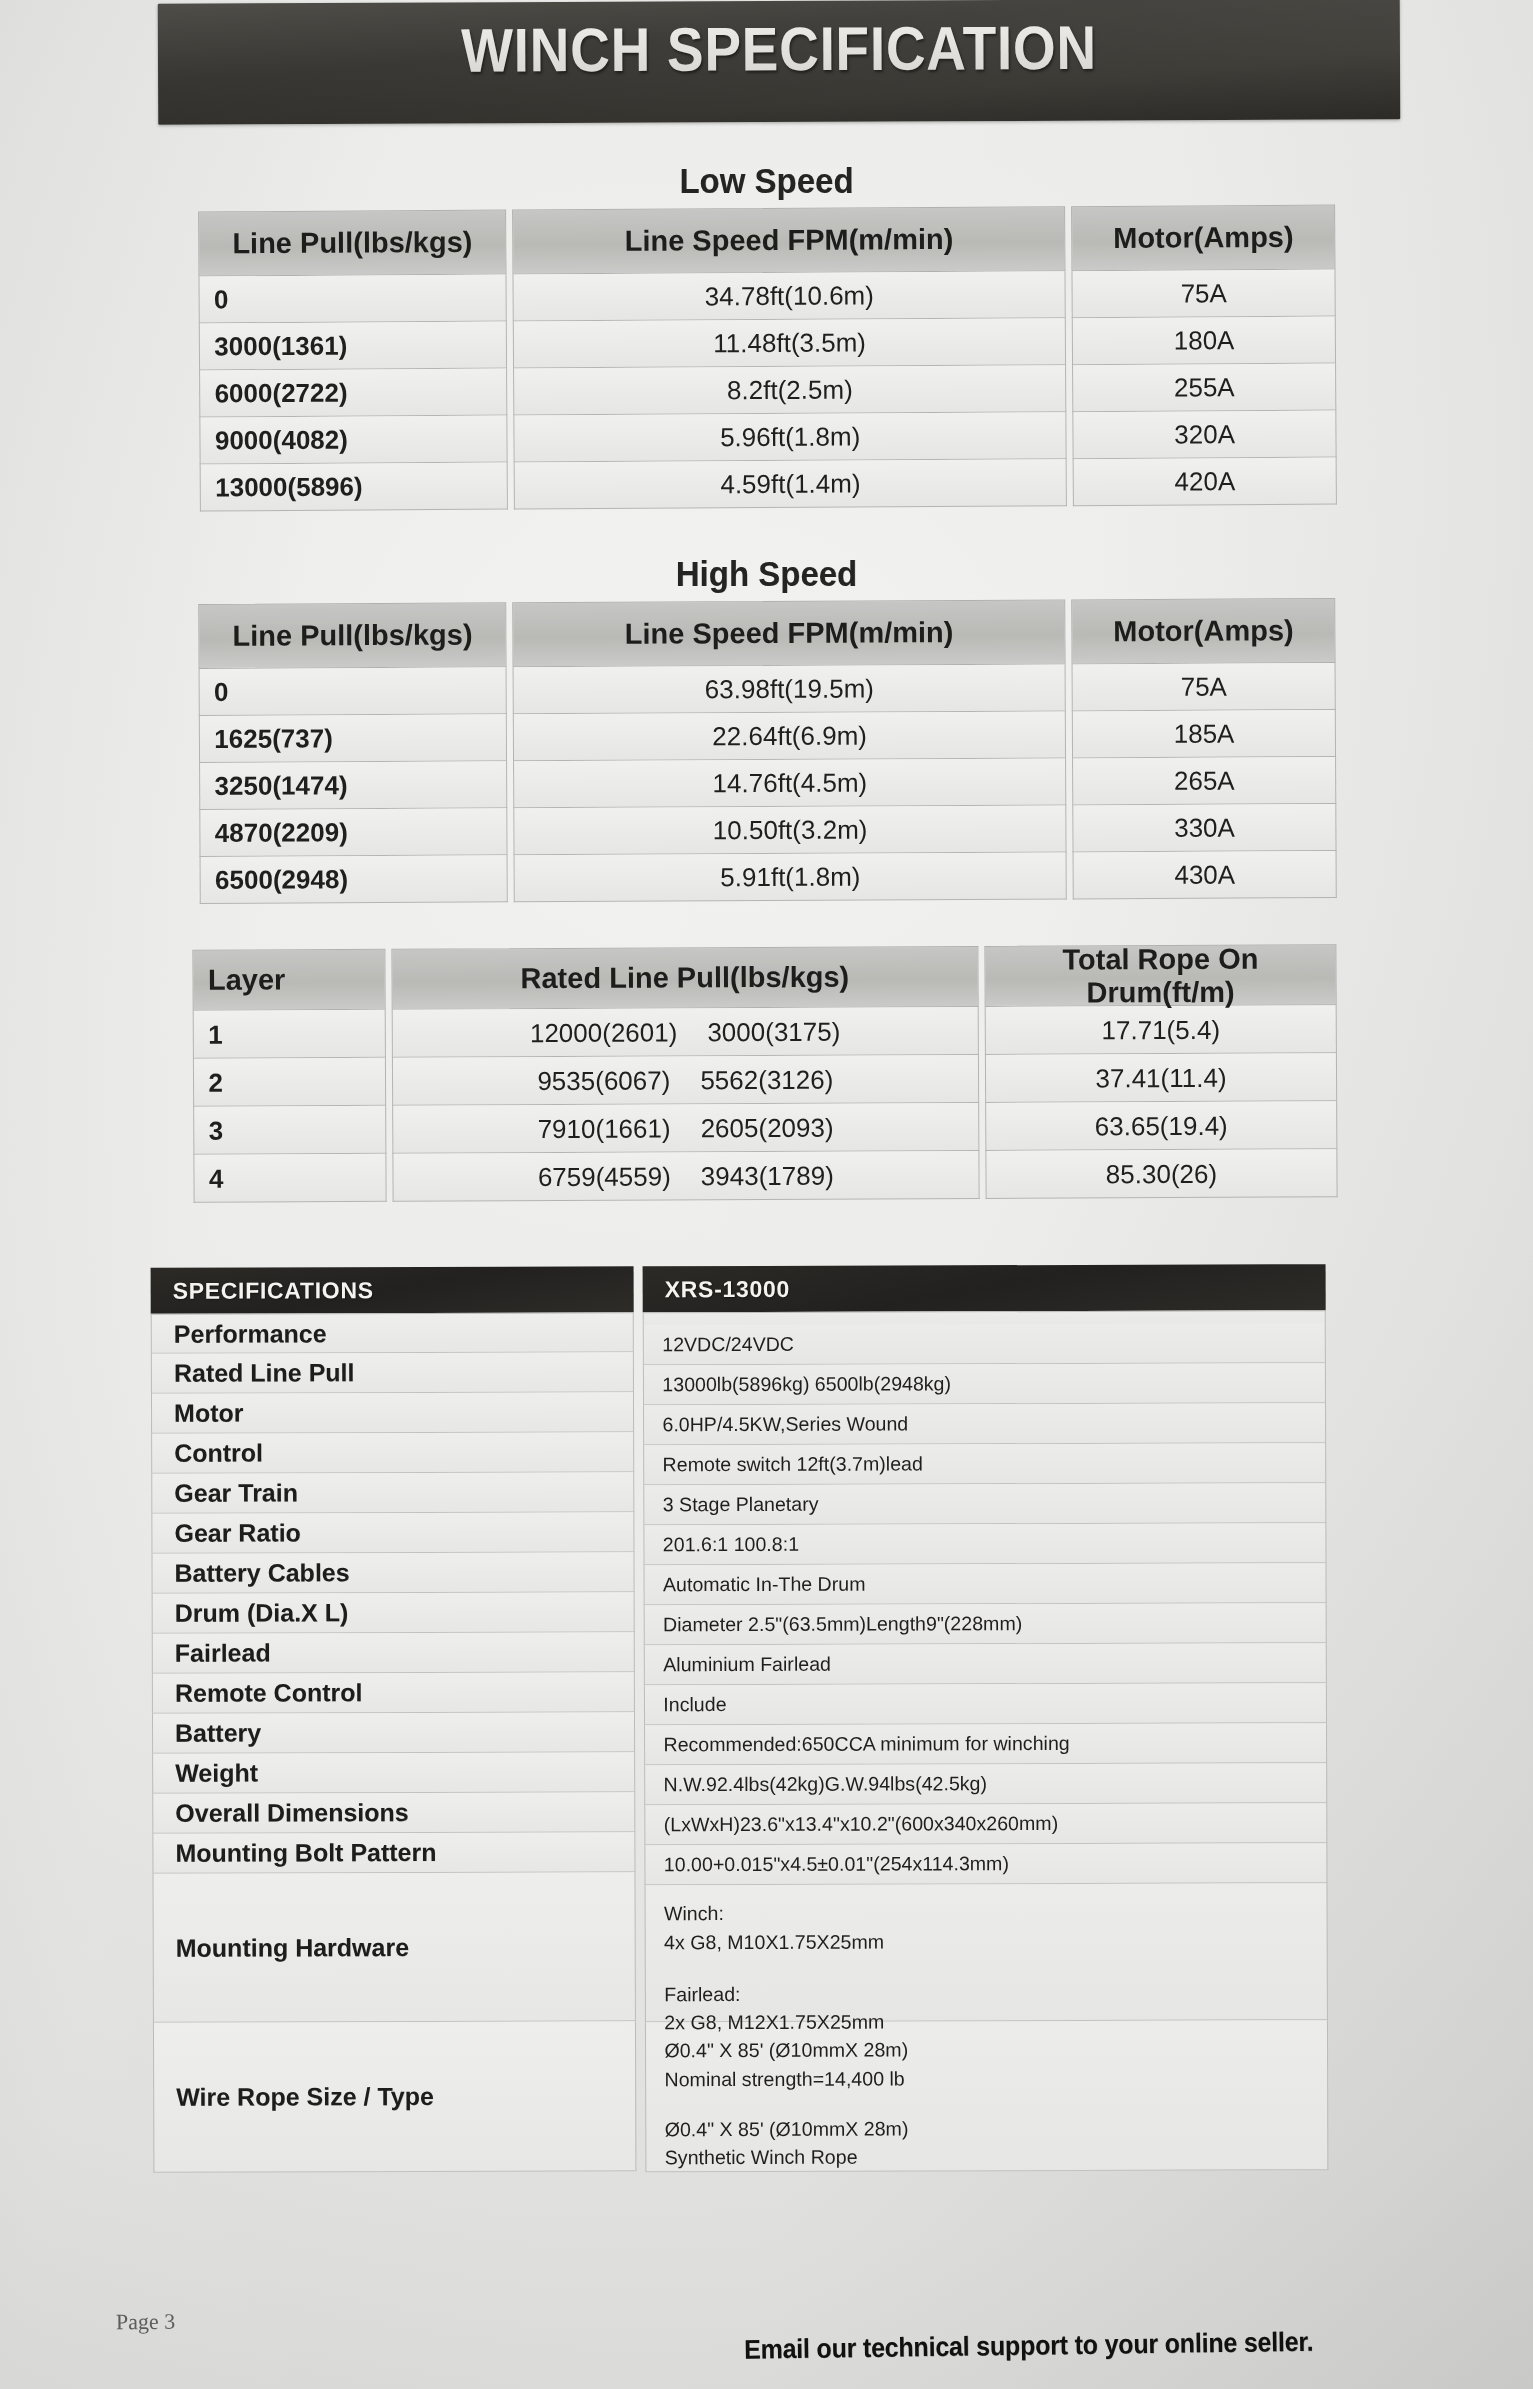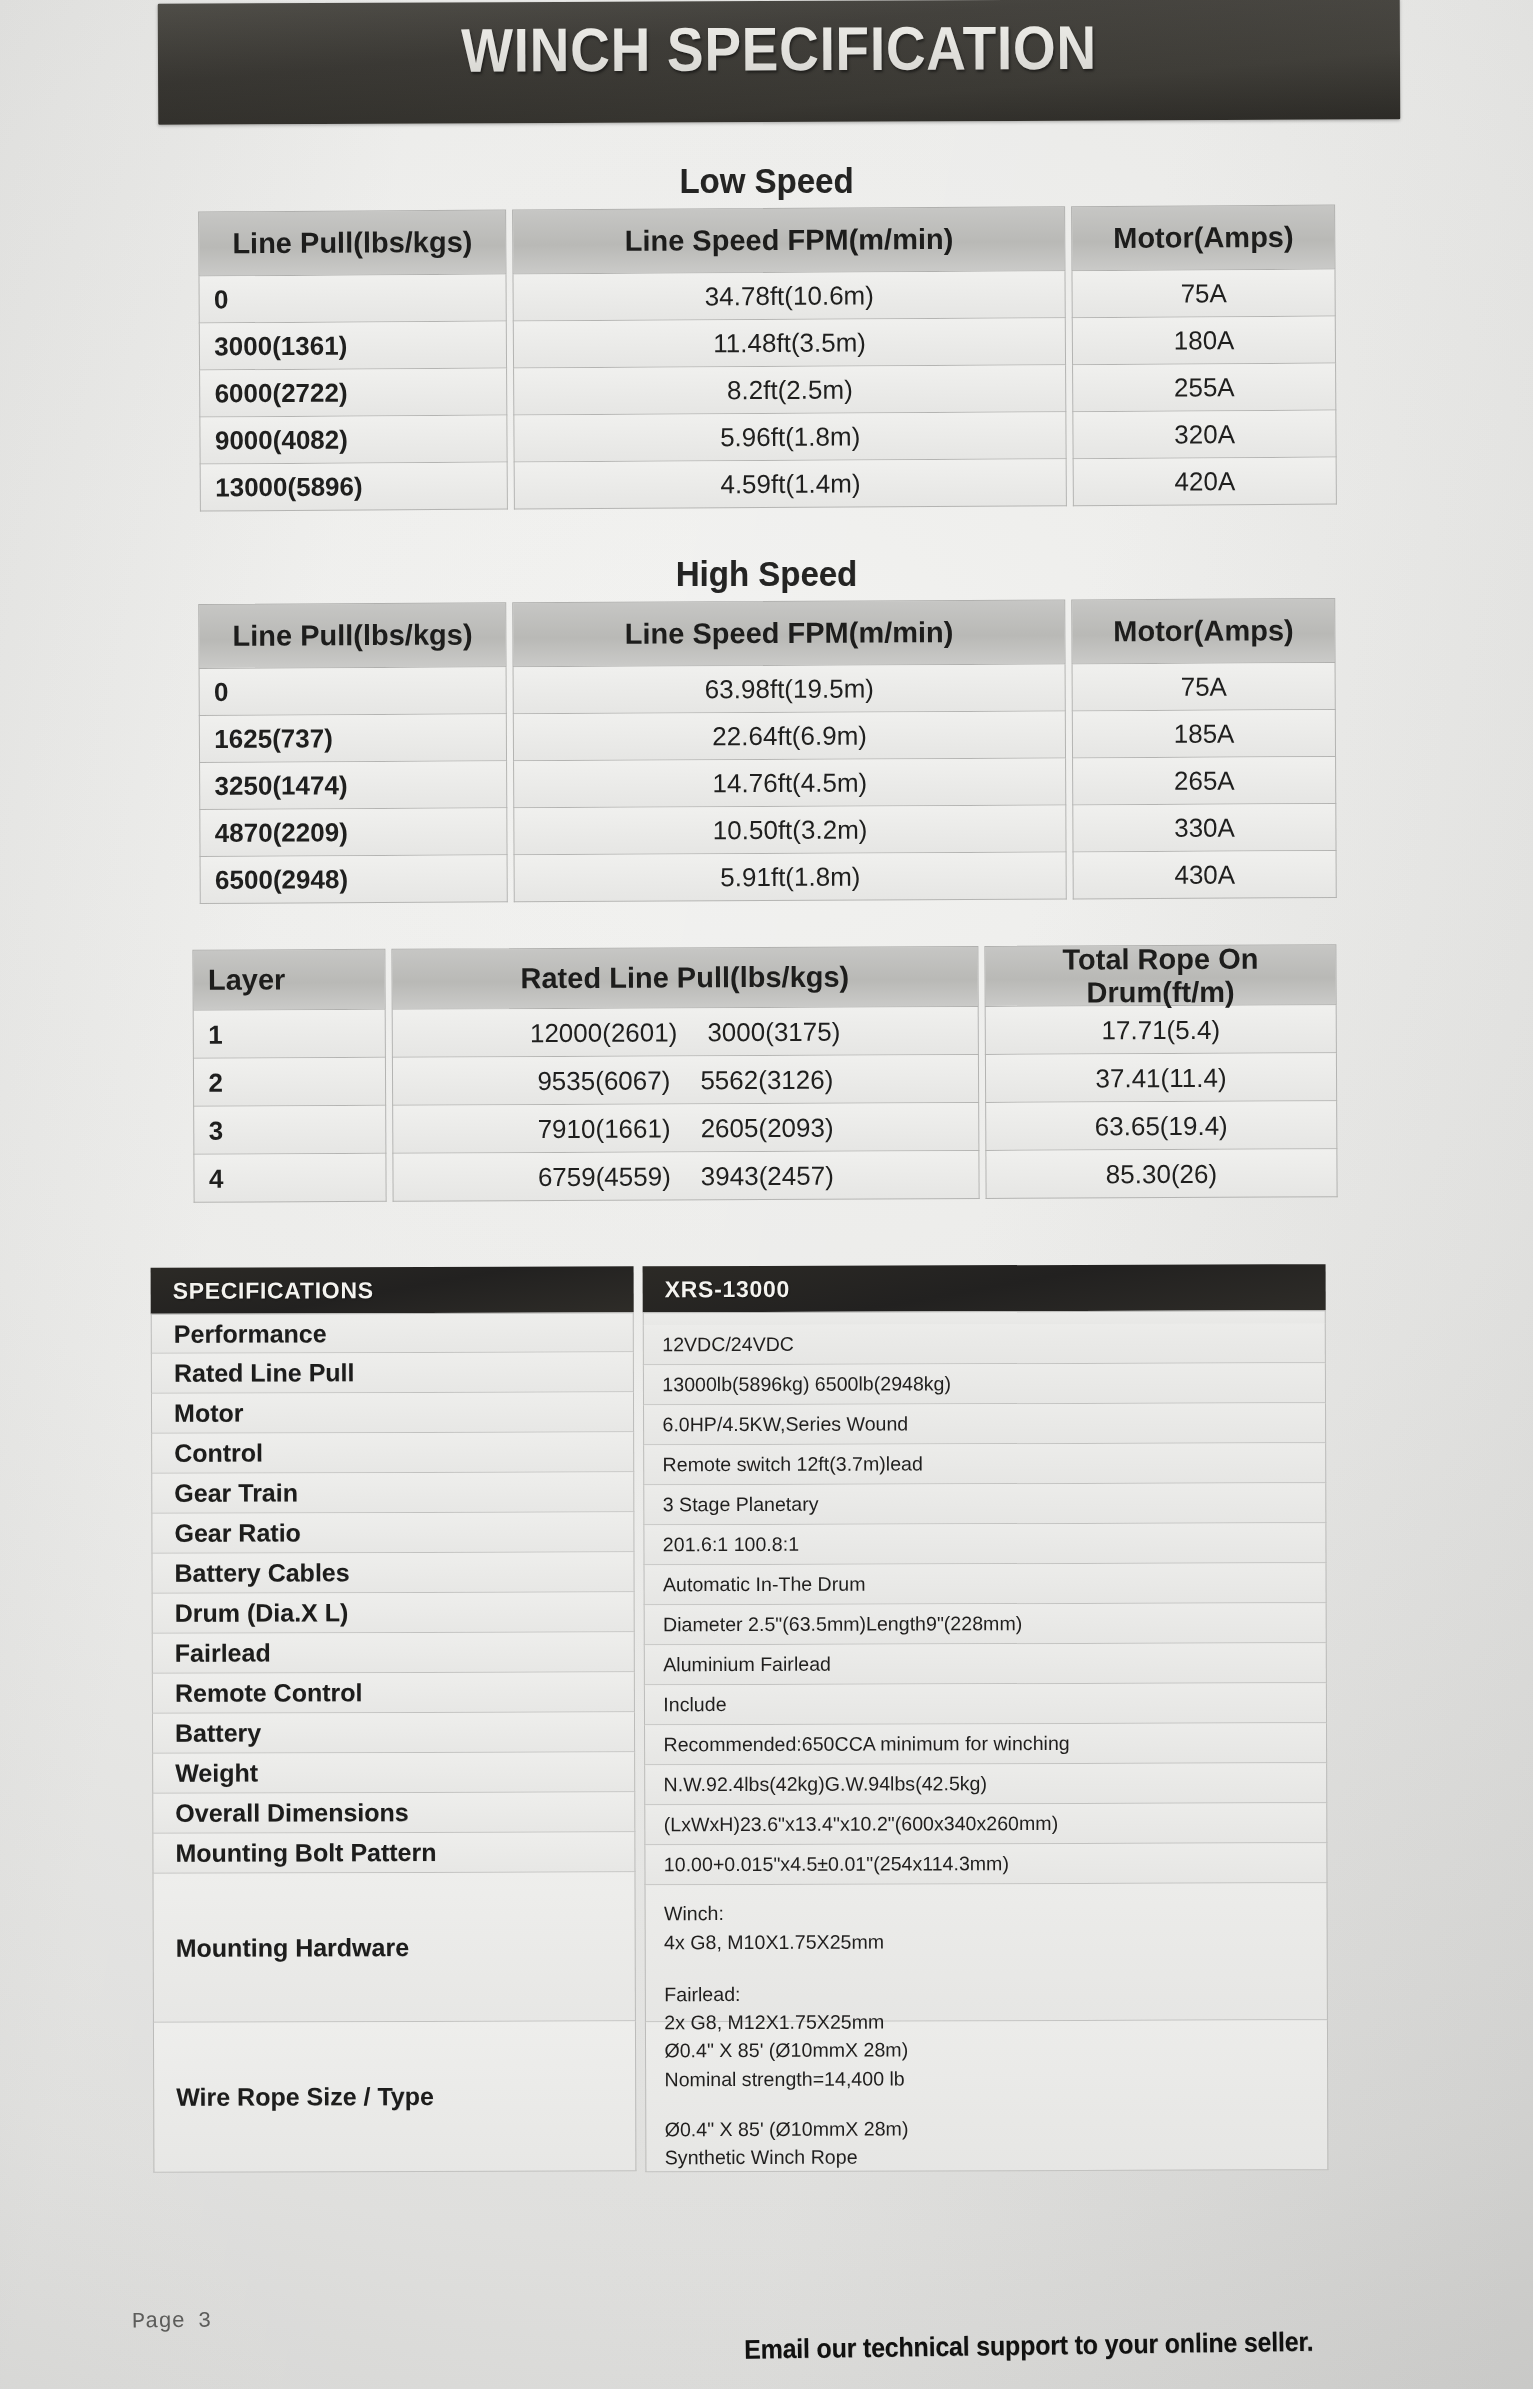--- a/index.html
+++ b/index.html
@@ -118,23 +118,23 @@
     padding-left:18.3px;box-sizing:border-box;
     font-size:19.6px;color:#201f1e;
     font-family:"Liberation Sans",sans-serif;
     background:linear-gradient(to bottom,#ececea,#e6e6e4);
   }
   .rrow.multi{display:block;padding-top:14.4px;line-height:1.45;}
   .rrow .sub{display:block;}
 
   
   .page-num{
-    position:absolute;left:132px;top:2309px;
+    position:absolute;left:116px;top:2309px;
     font-size:22px;color:#5d5d5b;
-    font-family:Liberation Mono, monospace;
+    font-family:Liberation Serif, serif;
     transform:rotate(-0.6deg);
   }
   .footer-note{
     position:absolute;left:744px;top:2331px;
     font-size:25px;font-weight:bold;color:#111110;
     font-family:"Liberation Sans",sans-serif;
     transform:rotate(-0.8deg) scaleY(1.08);
     letter-spacing:-0.2px;
     text-shadow:0.4px 0.4px 0 rgba(0,0,0,0.3);
   }
@@ -376,21 +376,21 @@
               <div class="cellbox c-center" style="height: 48px; border-top: none;">63.65(19.4)</div>
             </td>
           </tr>
           <tr>
             <td>
               <div class="cellbox c-left" style="height: 48px; border-top: none;">4</div>
             </td>
             <td>
               <div class="cellbox" style="height: 48px; border-top: none; display: flex; align-items: center; justify-content: center; gap: 30px;">
                 <span>6759(4559)</span>
-                <span>3943(2457)</span>
+                <span>3943(1789)</span>
               </div>
             </td>
             <td>
               <div class="cellbox c-center" style="height: 48px; border-top: none;">85.30(26)</div>
             </td>
           </tr>
         </tbody>
       </table>
     </div>
 

